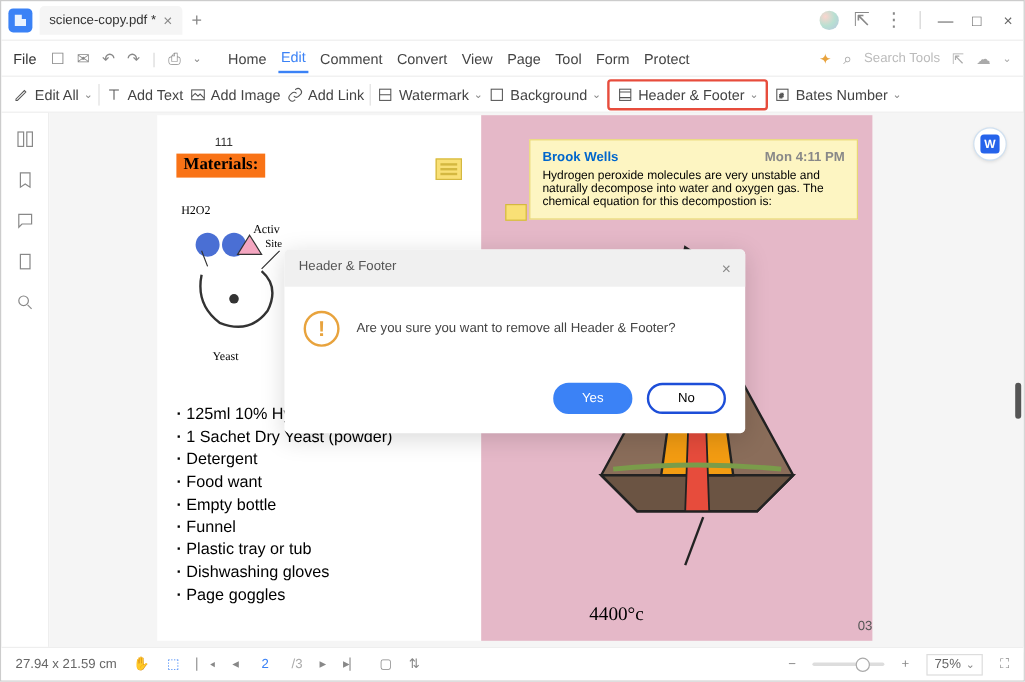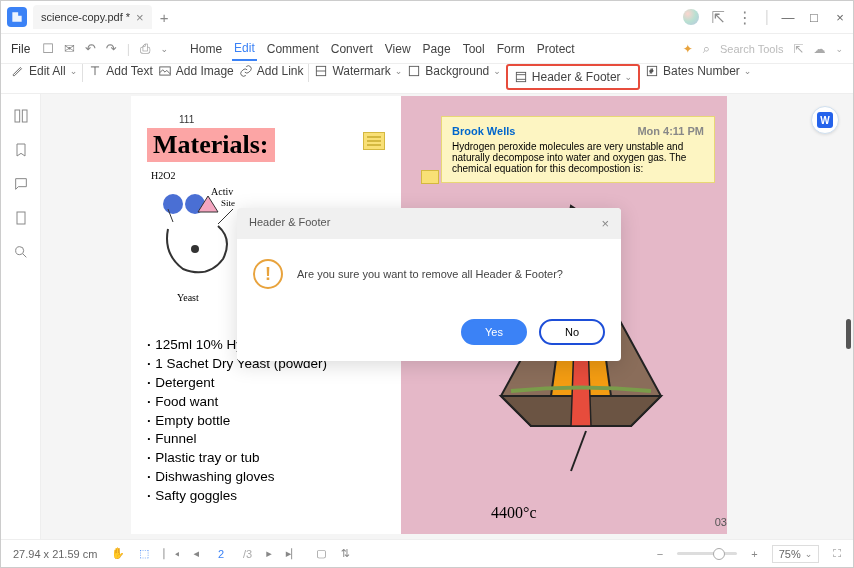--- a/index.html
+++ b/index.html
@@ -18,37 +18,37 @@
 .menubar { height: 30px; display: flex; align-items: center; padding: 0 10px; gap: 8px; border-bottom: 1px solid #eee; font-size: 12px; }
 .menubar .file { color: #333; margin-right: 4px; }
 .quickbar { display: flex; gap: 10px; align-items: center; margin-right: 12px; }
 .quickbar span { color: #888; font-size: 13px; cursor: pointer; }
 .menu-item { color: #444; padding: 4px 2px; cursor: pointer; }
 .menu-item.active { color: #3b82f6; border-bottom: 2px solid #3b82f6; }
 .menubar-right { margin-left: auto; display: flex; align-items: center; gap: 10px; color: #aaa; }
 .search-icon { font-size: 13px; }
 .search-text { font-size: 11px; color: #bbb; }
 
-.toolbar { height: 30px; display: flex; align-items: flex-start; padding: 0 10px; gap: 5px; border-bottom: 1px solid #eee; font-size: 12px; color: #444; }
+.toolbar { height: 30px; display: flex; align-items: center; padding: 0 10px; gap: 5px; border-bottom: 1px solid #eee; font-size: 12px; color: #444; }
 .tool { display: flex; align-items: center; gap: 4px; cursor: pointer; }
 .tool svg { width: 14px; height: 14px; stroke: #555; fill: none; stroke-width: 1.5; }
 .sep { width: 1px; height: 18px; background: #e0e0e0; }
 .tool.highlight { border: 2px solid #e74c3c; padding: 4px 6px; border-radius: 3px; }
 .chev { font-size: 9px; color: #888; }
 
 .workspace { display: flex; height: calc(100% - 116px); }
 .sidebar { width: 40px; display: flex; flex-direction: column; align-items: center; gap: 18px; padding-top: 14px; border-right: 1px solid #eee; }
 .sidebar svg { width: 16px; height: 16px; stroke: #888; fill: none; stroke-width: 1.5; }
 
 .canvas { flex: 1; background: #f5f5f5; position: relative; overflow: hidden; padding: 2px 0; }
 .pages { display: flex; gap: 0; margin-left: 90px; }
 .page { width: 270px; height: 438px; background: #fff; position: relative; overflow: hidden; }
 .page.right { width: 326px; background: #e5b8c8; text-decoration: underline; }
 
-.mat-title { position: absolute; top: 32px; left: 16px; background: #fca5a5; padding: 2px 6px; font-size: 26px; font-weight: 900; font-family: Georgia, serif; }
+.mat-title { position: absolute; top: 32px; left: 16px; background: #f97316; padding: 2px 6px; font-size: 14px; font-weight: 900; font-family: Georgia, serif; }
 .page-num1 { position: absolute; top: 18px; left: 48px; font-size: 10px; color: #333; }
 .note1 { position: absolute; top: 36px; right: 16px; width: 22px; height: 18px; background: #f9e076; border: 1px solid #d4b840; }
 .note1::after { content: ''; position: absolute; left: 3px; top: 3px; right: 3px; height: 2px; background: #d4b840; box-shadow: 0 4px #d4b840, 0 8px #d4b840; }
 
 .doodle { position: absolute; top: 78px; left: 22px; font-size: 9px; }
 .doodle-label { position: absolute; font-size: 10px; font-family: 'Comic Sans MS', cursive; }
 
 .mat-list { position: absolute; top: 240px; left: 16px; font-size: 13.5px; line-height: 1.4; font-family: Georgia, serif; }
 .mat-list div::before { content: '· '; font-weight: bold; }
 
@@ -244,21 +244,21 @@
         </div>
         <div class="mat-list">
           <div>125ml 10% Hydrogen Peroxide</div>
             <div>1 Sachet Dry Yeast (powder)</div>
           <div>Detergent</div>
             <div>Food want</div>
             <div>Empty bottle</div>
           <div>Funnel</div>
             <div>Plastic tray or tub</div>
             <div>Dishwashing gloves</div>
-          <div>Safty goggles</div>
+          <div>Page goggles</div>
         </div>
       </div>
 
       <div class="page right">
         <div class="comment-box">
           <div class="comment-head">
             <span>Brook Wells</span>
             <span class="comment-time">Mon 4:11 PM</span>
           </div>
           <div>Hydrogen peroxide molecules are very unstable and naturally decompose into water and oxygen gas. The chemical equation for this decompostion is:</div>

